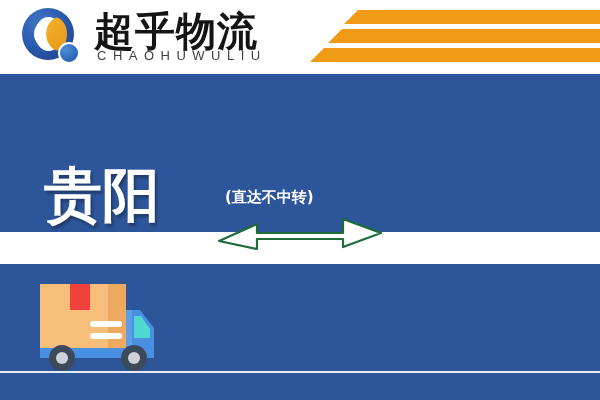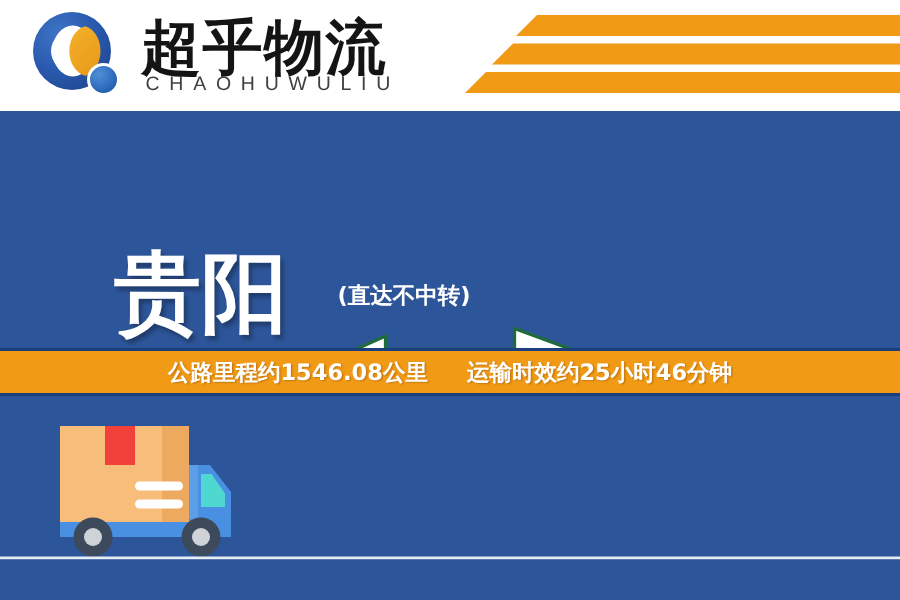--- a/index.html
+++ b/index.html
@@ -106,21 +106,21 @@
     position: absolute;
     top: 122px;
     font-family: "DejaVu Sans", sans-serif;
     font-size: 58px;
     font-weight: bold;
     color: #ffffff;
     white-space: nowrap;
     text-shadow: 2px 3px 3px rgba(0,0,0,0.30);
     transform: translateY(-50%);
   }
-  .city-origin { left: 76px; }
+  .city-origin { left: 44px; }
   .city-dest   { left: 388px; }
 
   .route-center {
     position: absolute;
     left: 225px; top: 112px;
     width: 150px; height: 105px;
   }
   .route-top, .route-bottom {
     position: absolute;
     width: 150px;
@@ -229,25 +229,20 @@
     <div class="route-center">
       <div class="route-top">(直达不中转)</div>
       <svg class="route-arrow" viewBox="0 0 166 42">
         <polygon points="2,26 40,9 40,18 126,18 126,4 164,18 126,32 126,24 40,24 40,34" fill="#ffffff" stroke="#1f6b3a" stroke-width="2.2" stroke-linejoin="round"></polygon>
       </svg>
       <div class="route-bottom">【往返运输】</div>
     </div>
 
   </div>
 
-  <div class="info-bar">
-    <span class="info-text">公路里程约1546.08公里</span>
-    <span class="info-gap"></span>
-    <span class="info-text">运输时效约25小时46分钟</span>
-  </div>
 
   <div class="bottom-panel">
 
     <svg class="truck" viewBox="0 0 132 100">
 
       <path d="M96,34 L112,34 L126,52 L126,80 L96,80 Z" fill="#4a90e2"></path>
       <path d="M96,34 L104,34 L104,80 L96,80 Z" fill="#5c9ee8"></path>
 
       <path d="M106,40 L113,40 L122,53 L122,62 L106,62 Z" fill="#4fd8d0"></path>
 

